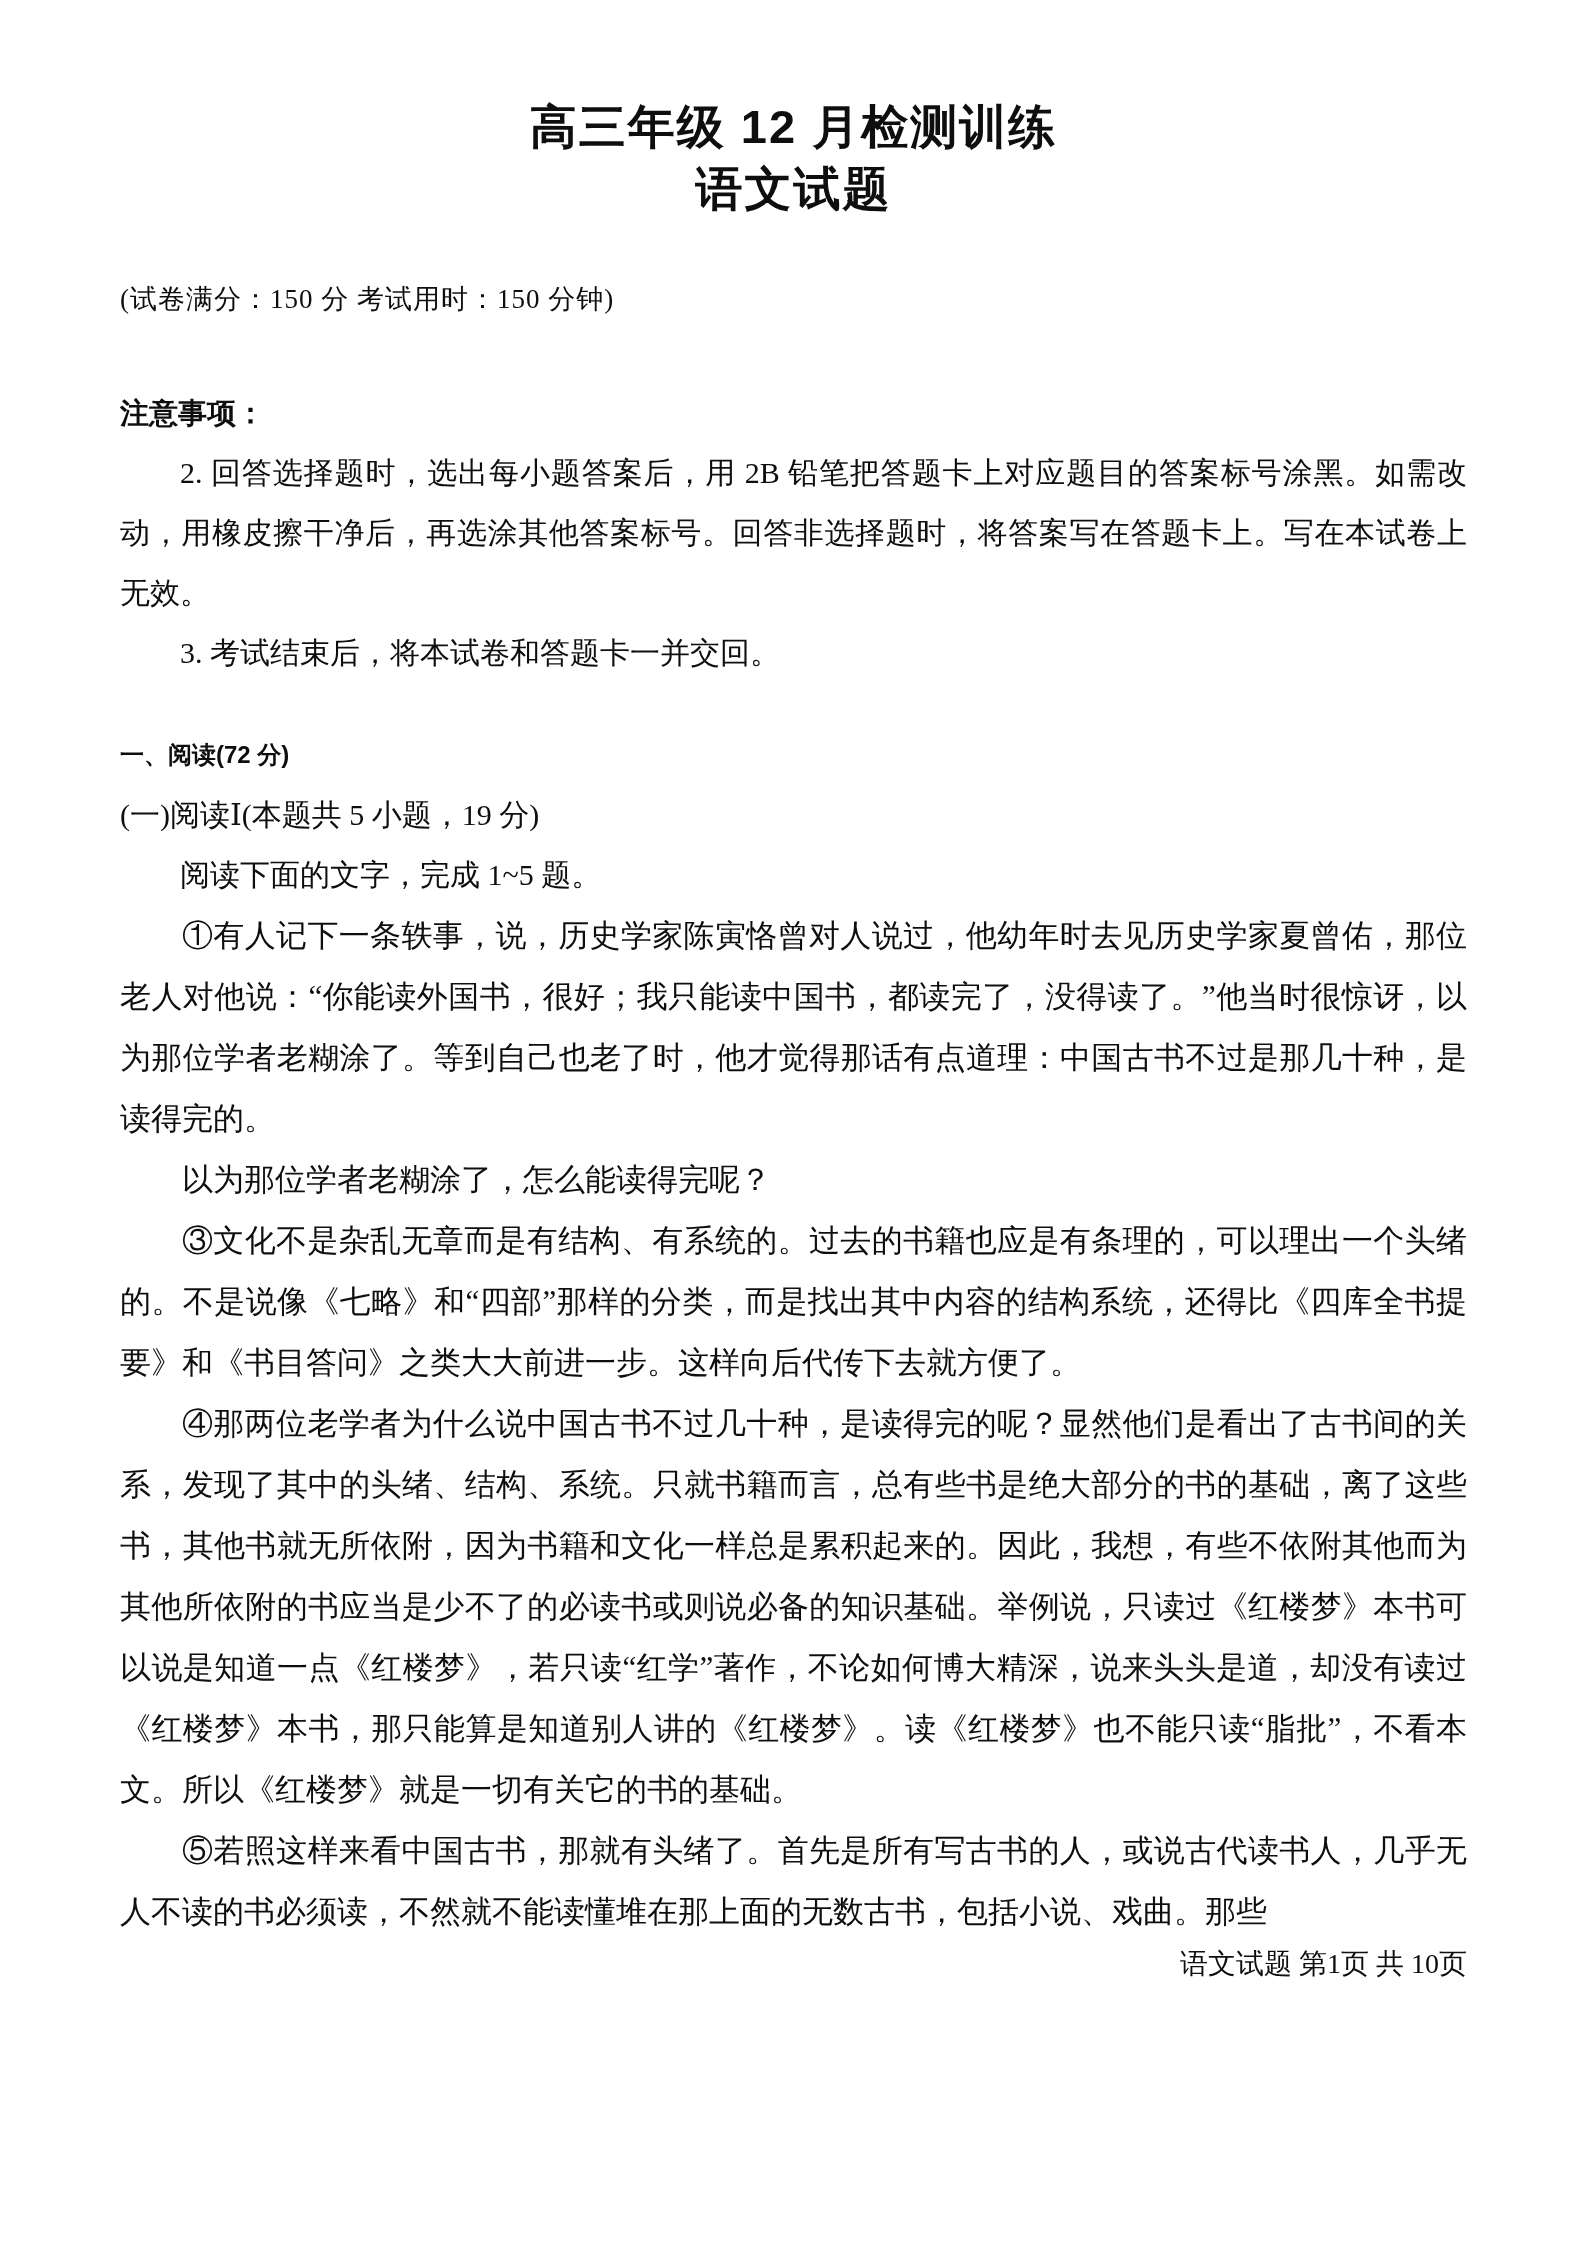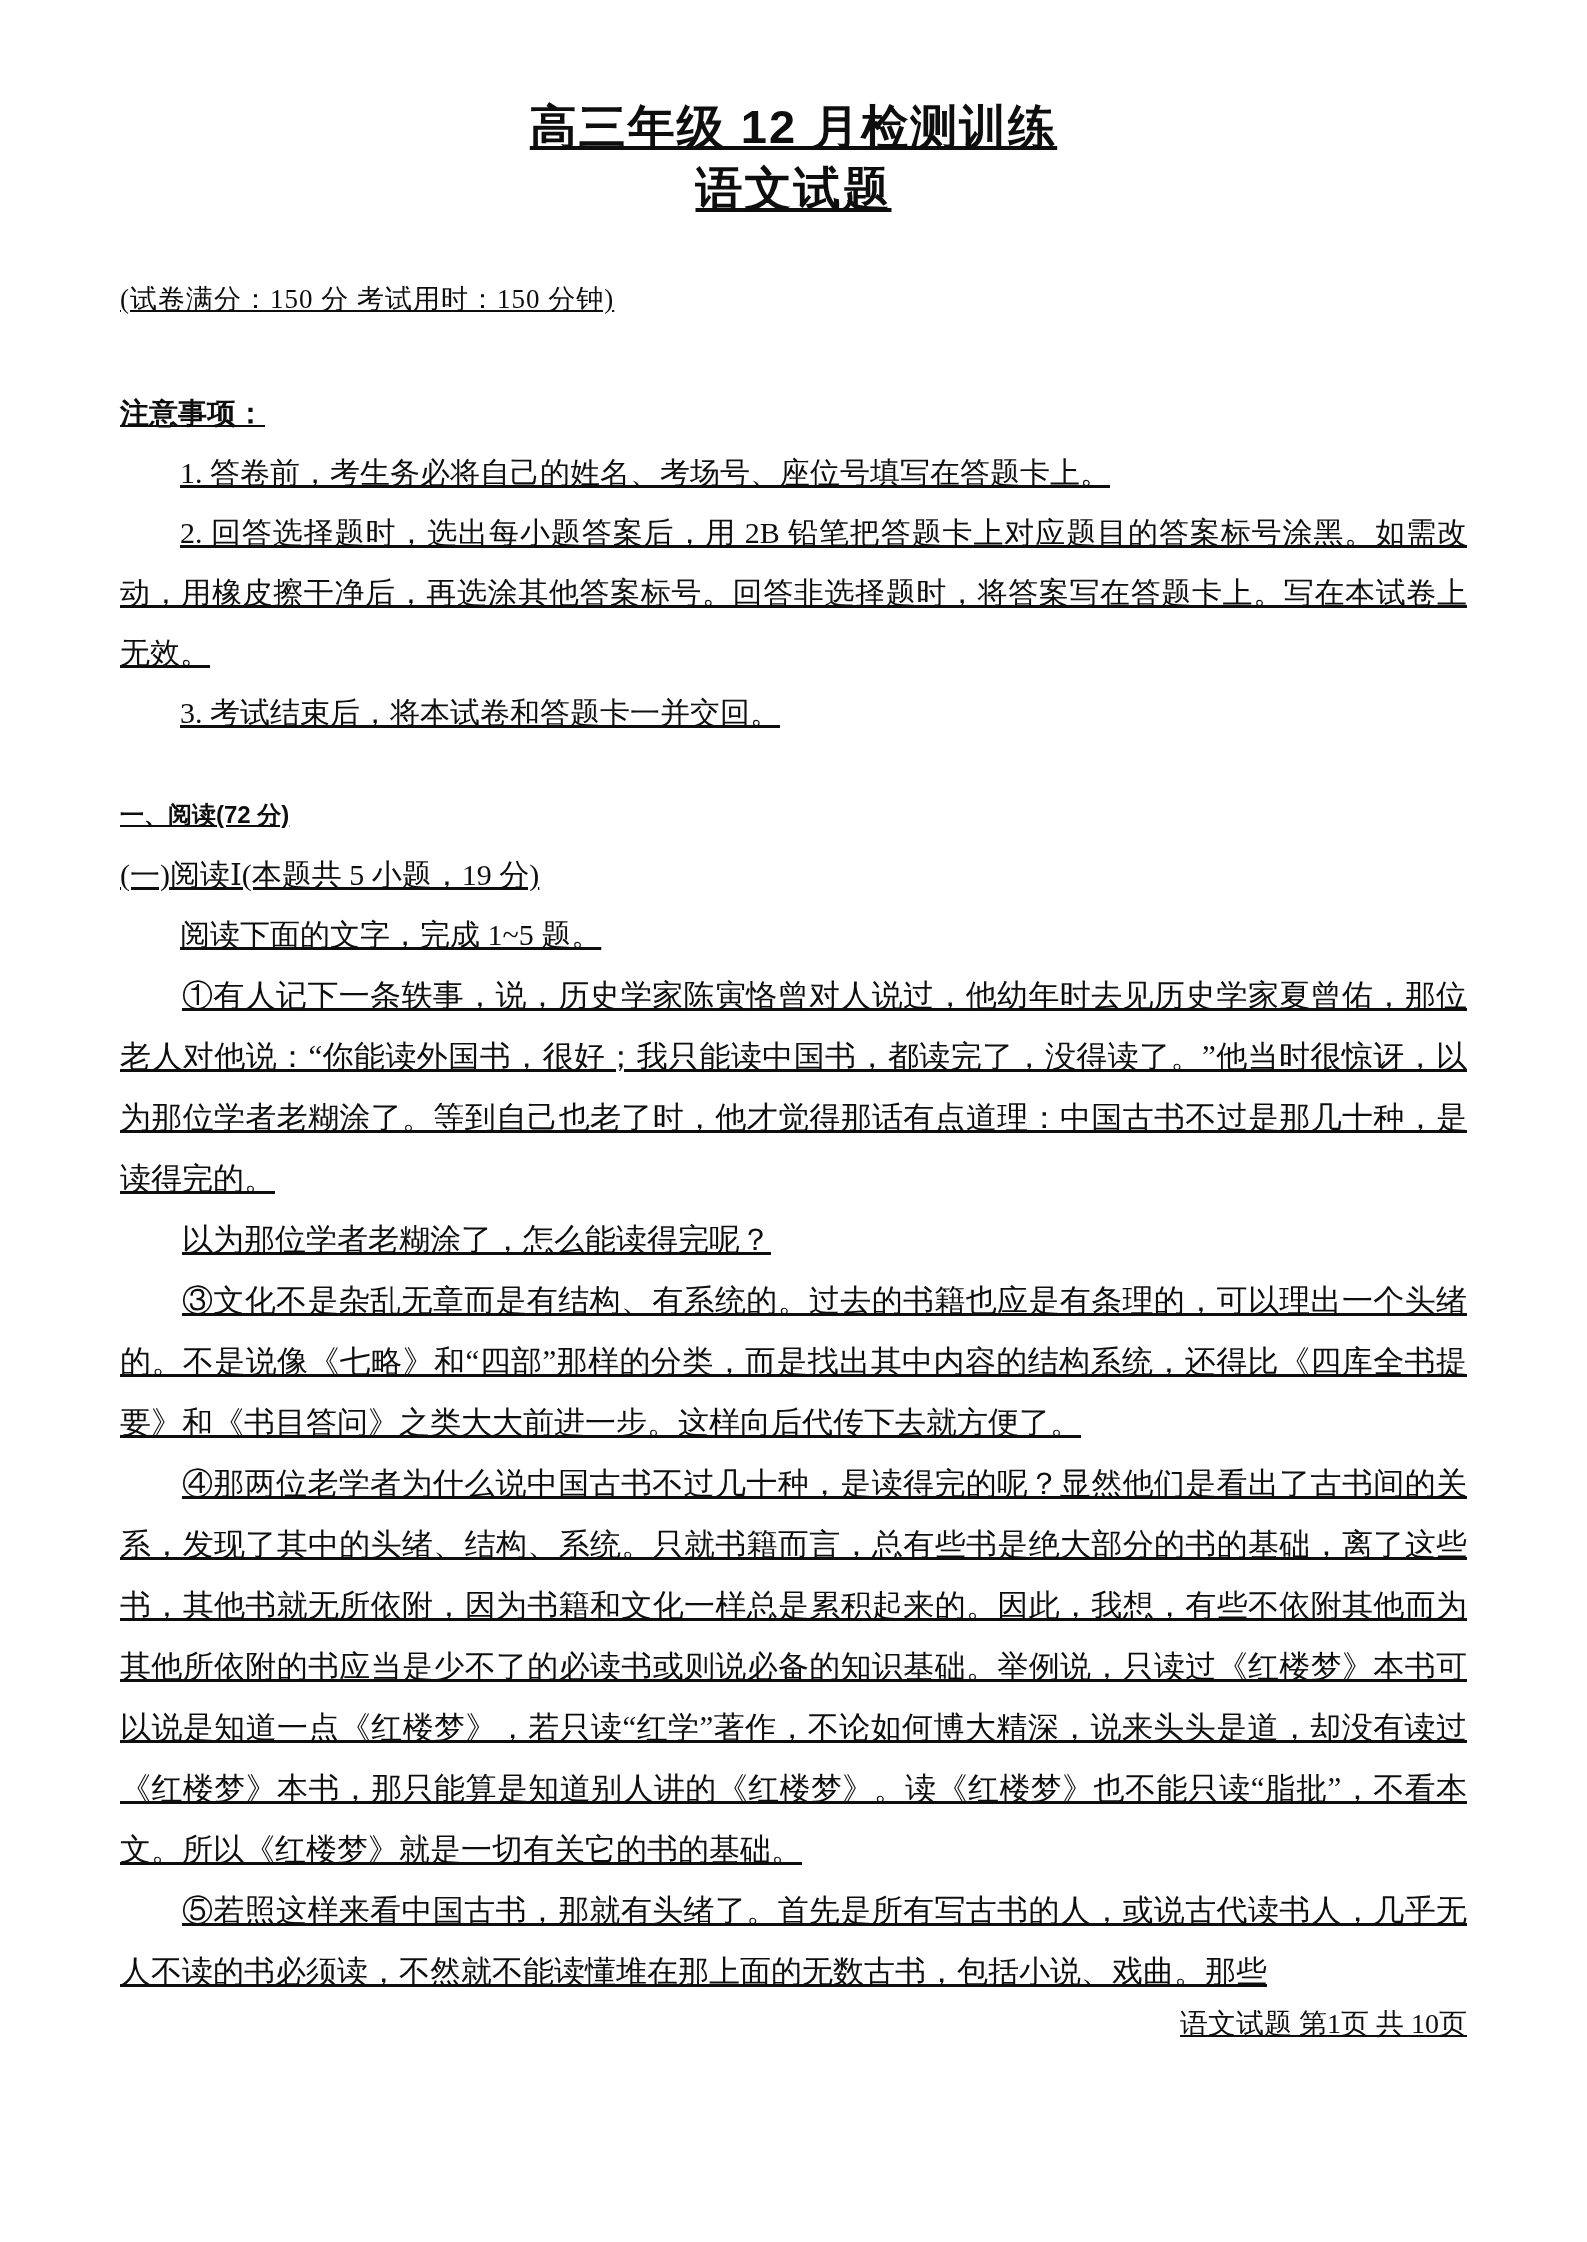--- a/index.html
+++ b/index.html
@@ -11,21 +11,20 @@
     position: relative;
     width: 1587px;
     height: 2242px;
     margin: 0 auto;
     background: #ffffff;
     color: #0e0e0e;
     box-sizing: border-box;
     padding: 96px 120px 0 120px;
     overflow: hidden;
     font-family: "Liberation Serif", "DejaVu Serif", serif;
-    text-decoration: underline;
   }
   .title {
     font-family: "Liberation Sans", "DejaVu Sans", sans-serif;
     font-weight: 700;
     font-size: 47px;
     line-height: 62px;
     text-align: center;
     margin: 0;
     letter-spacing: 2px;
   }
@@ -85,21 +84,20 @@
 
 <div class="page">
 
   <h1 class="title">高三年级 12 月检测训练</h1>
   <h1 class="title title-2">语文试题</h1>
 
   <div class="exam-meta">(试卷满分：150 分  考试用时：150 分钟)</div>
 
   <div class="notice-block">
     <div class="notice-heading">注意事项：</div>
-    <p class="par">1. 答卷前，考生务必将自己的姓名、考场号、座位号填写在答题卡上。</p>
     <p class="par">2. 回答选择题时，选出每小题答案后，用 2B 铅笔把答题卡上对应题目的答案标号涂黑。如需改动，用橡皮擦干净后，再选涂其他答案标号。回答非选择题时，将答案写在答题卡上。写在本试卷上无效。</p>
     <p class="par">3. 考试结束后，将本试卷和答题卡一并交回。</p>
   </div>
 
   <div class="section-block">
     <h2 class="section-heading">一、阅读(72 分)</h2>
     <div class="subsection-heading">(一)阅读Ⅰ(本题共 5 小题，19 分)</div>
     <p class="par instruction">阅读下面的文字，完成 1~5 题。</p>
   </div>
 

